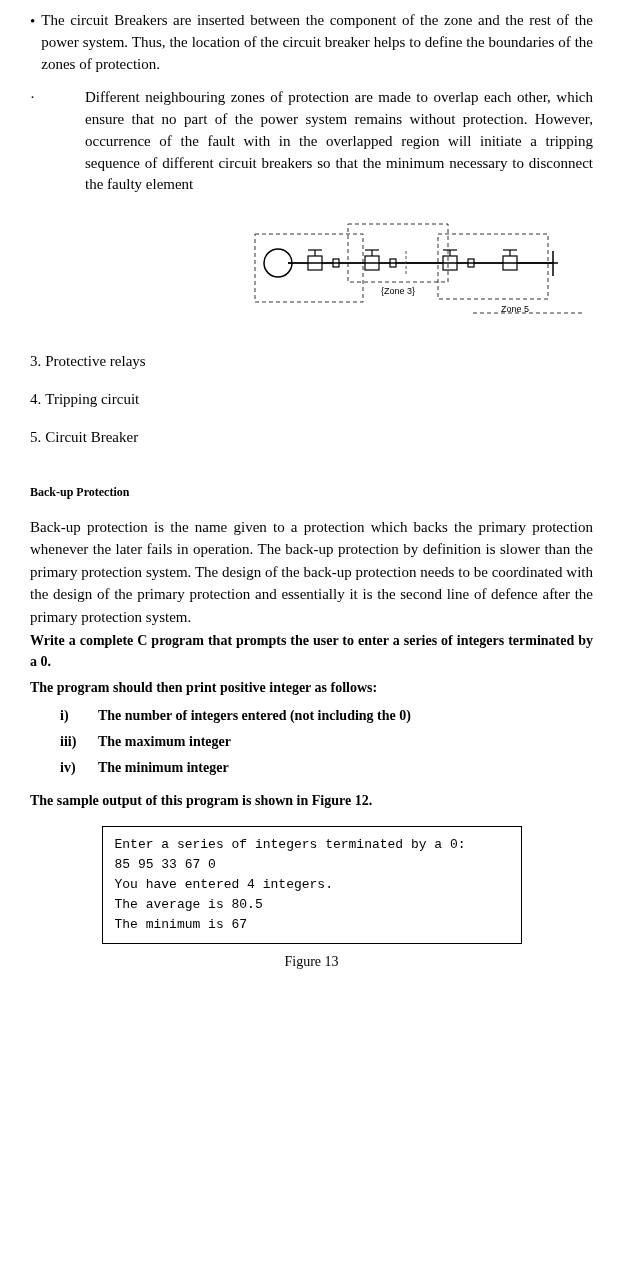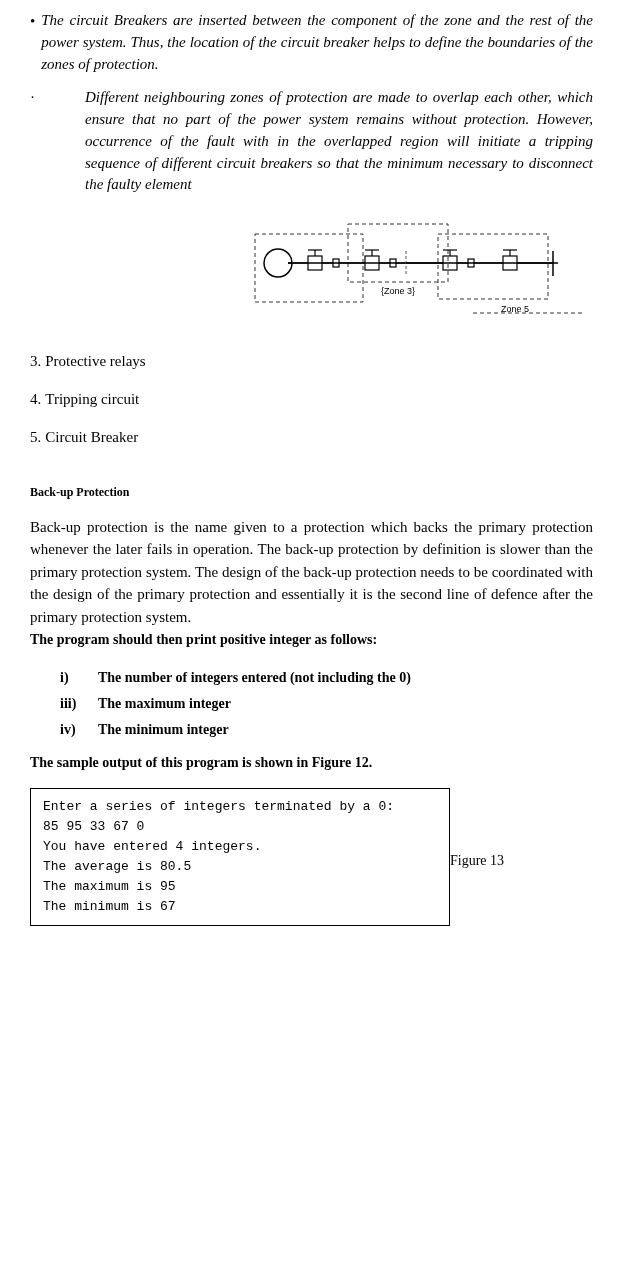--- a/index.html
+++ b/index.html
@@ -44,21 +44,20 @@
     }
 
     .indent-tab {
       flex-shrink: 0;
       width: 55px;
     }
 
     .text-block {
       text-align: justify;
       flex: 1;
-      font-style: italic;
     }
 
     .diagram-container {
       display: flex;
       justify-content: flex-end;
       margin: 20px 0 10px 0;
     }
 
     .diagram-svg {
       display: block;
@@ -90,21 +89,21 @@
       font-size: 14px;
       font-weight: bold;
       text-align: justify;
       margin-bottom: 6px;
       line-height: 1.5;
     }
 
     .question-subtext {
       font-size: 14px;
       font-weight: bold;
-      margin-bottom: 18px;
+      margin-bottom: 8px;
     }
 
     .numbered-list {
       margin-left: 30px;
       margin-bottom: 14px;
     }
 
     .numbered-list-item {
       display: flex;
       gap: 8px;
@@ -120,21 +119,21 @@
     }
 
     .sample-output-label {
       font-size: 14px;
       font-weight: bold;
       margin-bottom: 14px;
     }
 
     .code-box-wrapper {
       display: flex;
-      flex-direction: row;
+      flex-direction: column;
       align-items: center;
       margin-top: 4px;
     }
 
     .code-box {
       border: 1px solid #000;
       padding: 8px 12px;
       font-family: "Courier New", Courier, monospace;
       font-size: 13px;
       line-height: 1.55;
@@ -240,20 +239,21 @@
     <span>Circuit Breaker</span>
   </div>
 </div>
 
 <div>
   <div class="backup-heading">Back-up Protection</div>
   <div class="backup-text">Back-up protection is the name given to a protection which backs the primary protection whenever the later fails in operation. The back-up protection by definition is slower than the primary protection system. The design of the back-up protection needs to be coordinated with the design of the primary protection and essentially it is the second line of defence after the primary protection system.</div>
 </div>
 
 <div>
+  <div class="question-text">Write a complete C program that prompts the user to enter a series of integers terminated by a 0.</div>
   <div class="question-subtext">The program should then print positive integer as follows:</div>
 
   <div class="numbered-list">
     <div class="numbered-list-item">
       <span class="list-label">i)</span>
       <span>The number of integers entered (not including the 0)</span>
     </div>
     <div class="numbered-list-item">
       <span class="list-label">iii)</span>
       <span>The maximum integer</span>
@@ -267,18 +267,17 @@
 
 <div>
   <div class="sample-output-label">The sample output of this program is shown in Figure 12.</div>
 
   <div class="code-box-wrapper">
     <div class="code-box">
       <div>Enter a series of integers terminated by a 0:</div>
       <div>85  95  33  67  0</div>
       <div>You have entered 4 integers.</div>
       <div>The average is 80.5</div>
-      <div>The maximum is 95</div>
       <div>The minimum is 67</div>
     </div>
     <div class="figure-caption">Figure 13</div>
   </div>
 </div>
 
 </body></html>

